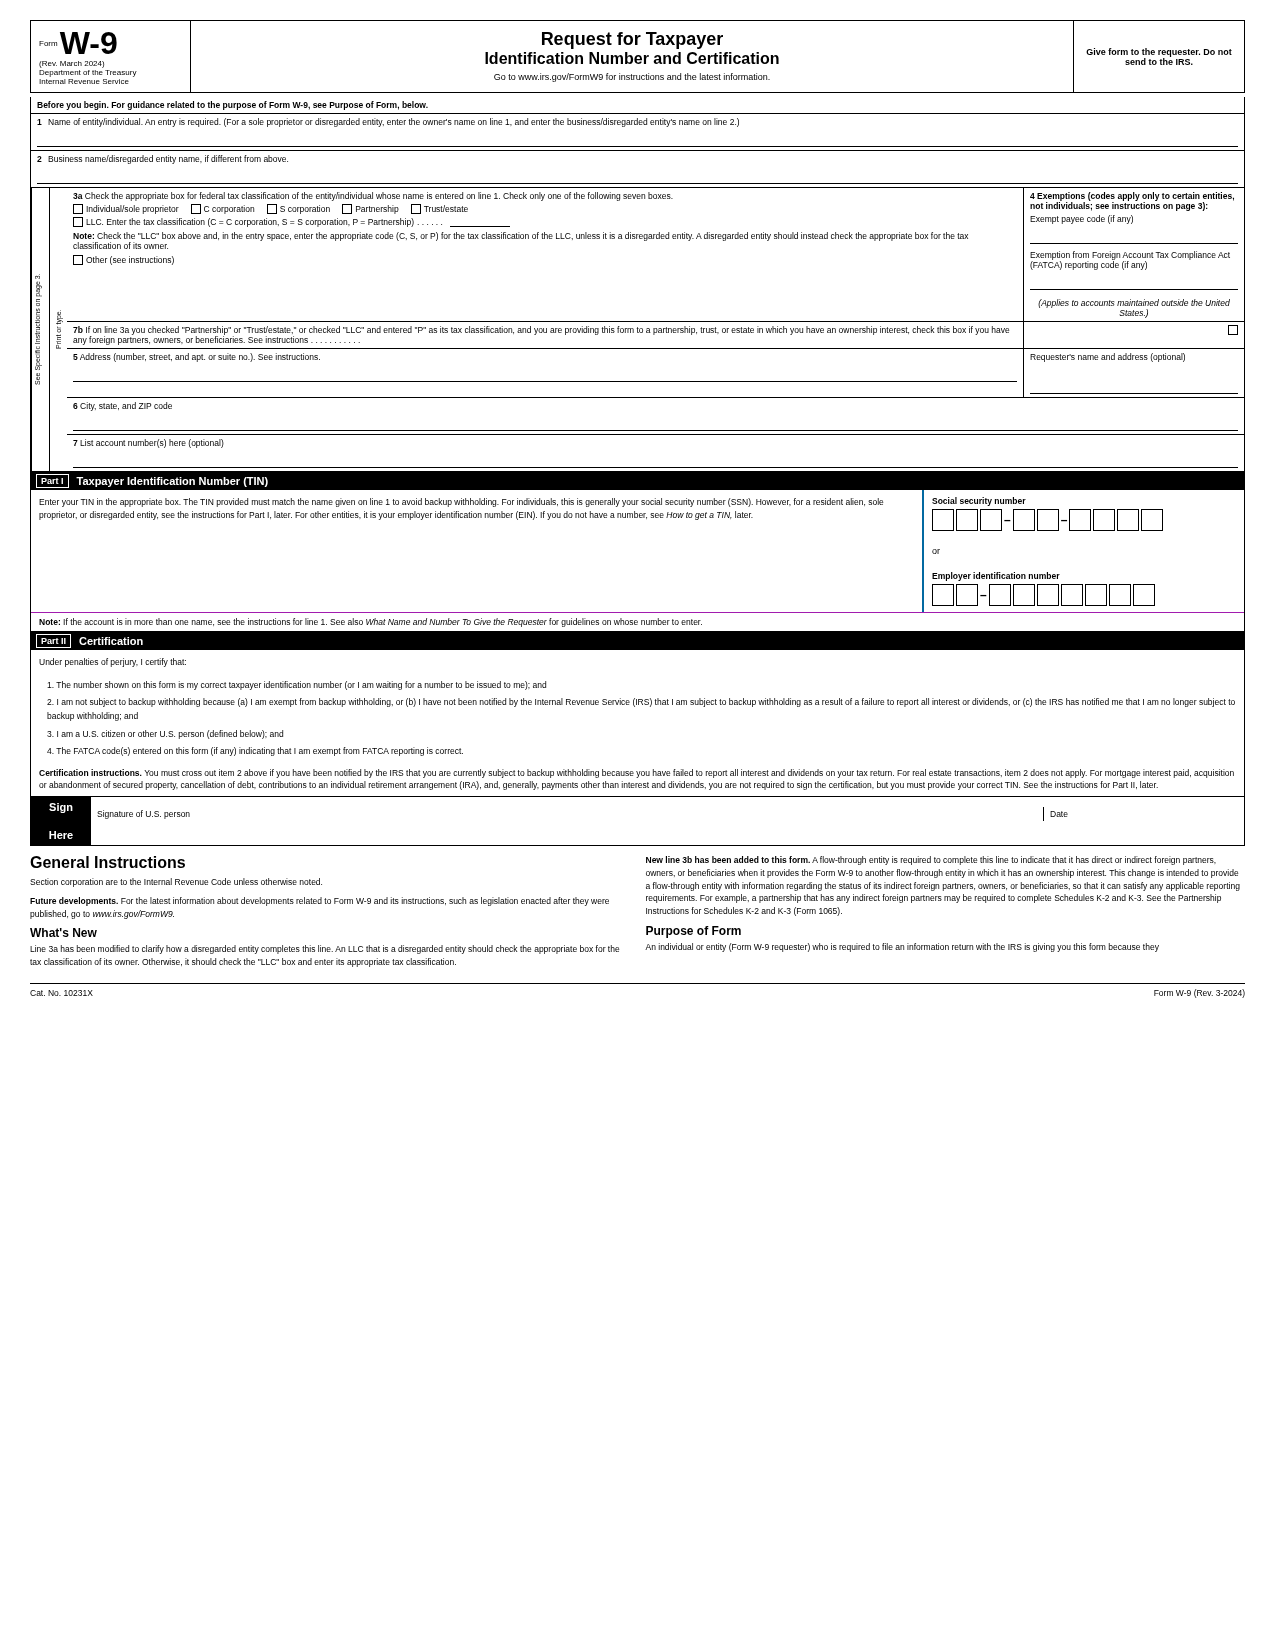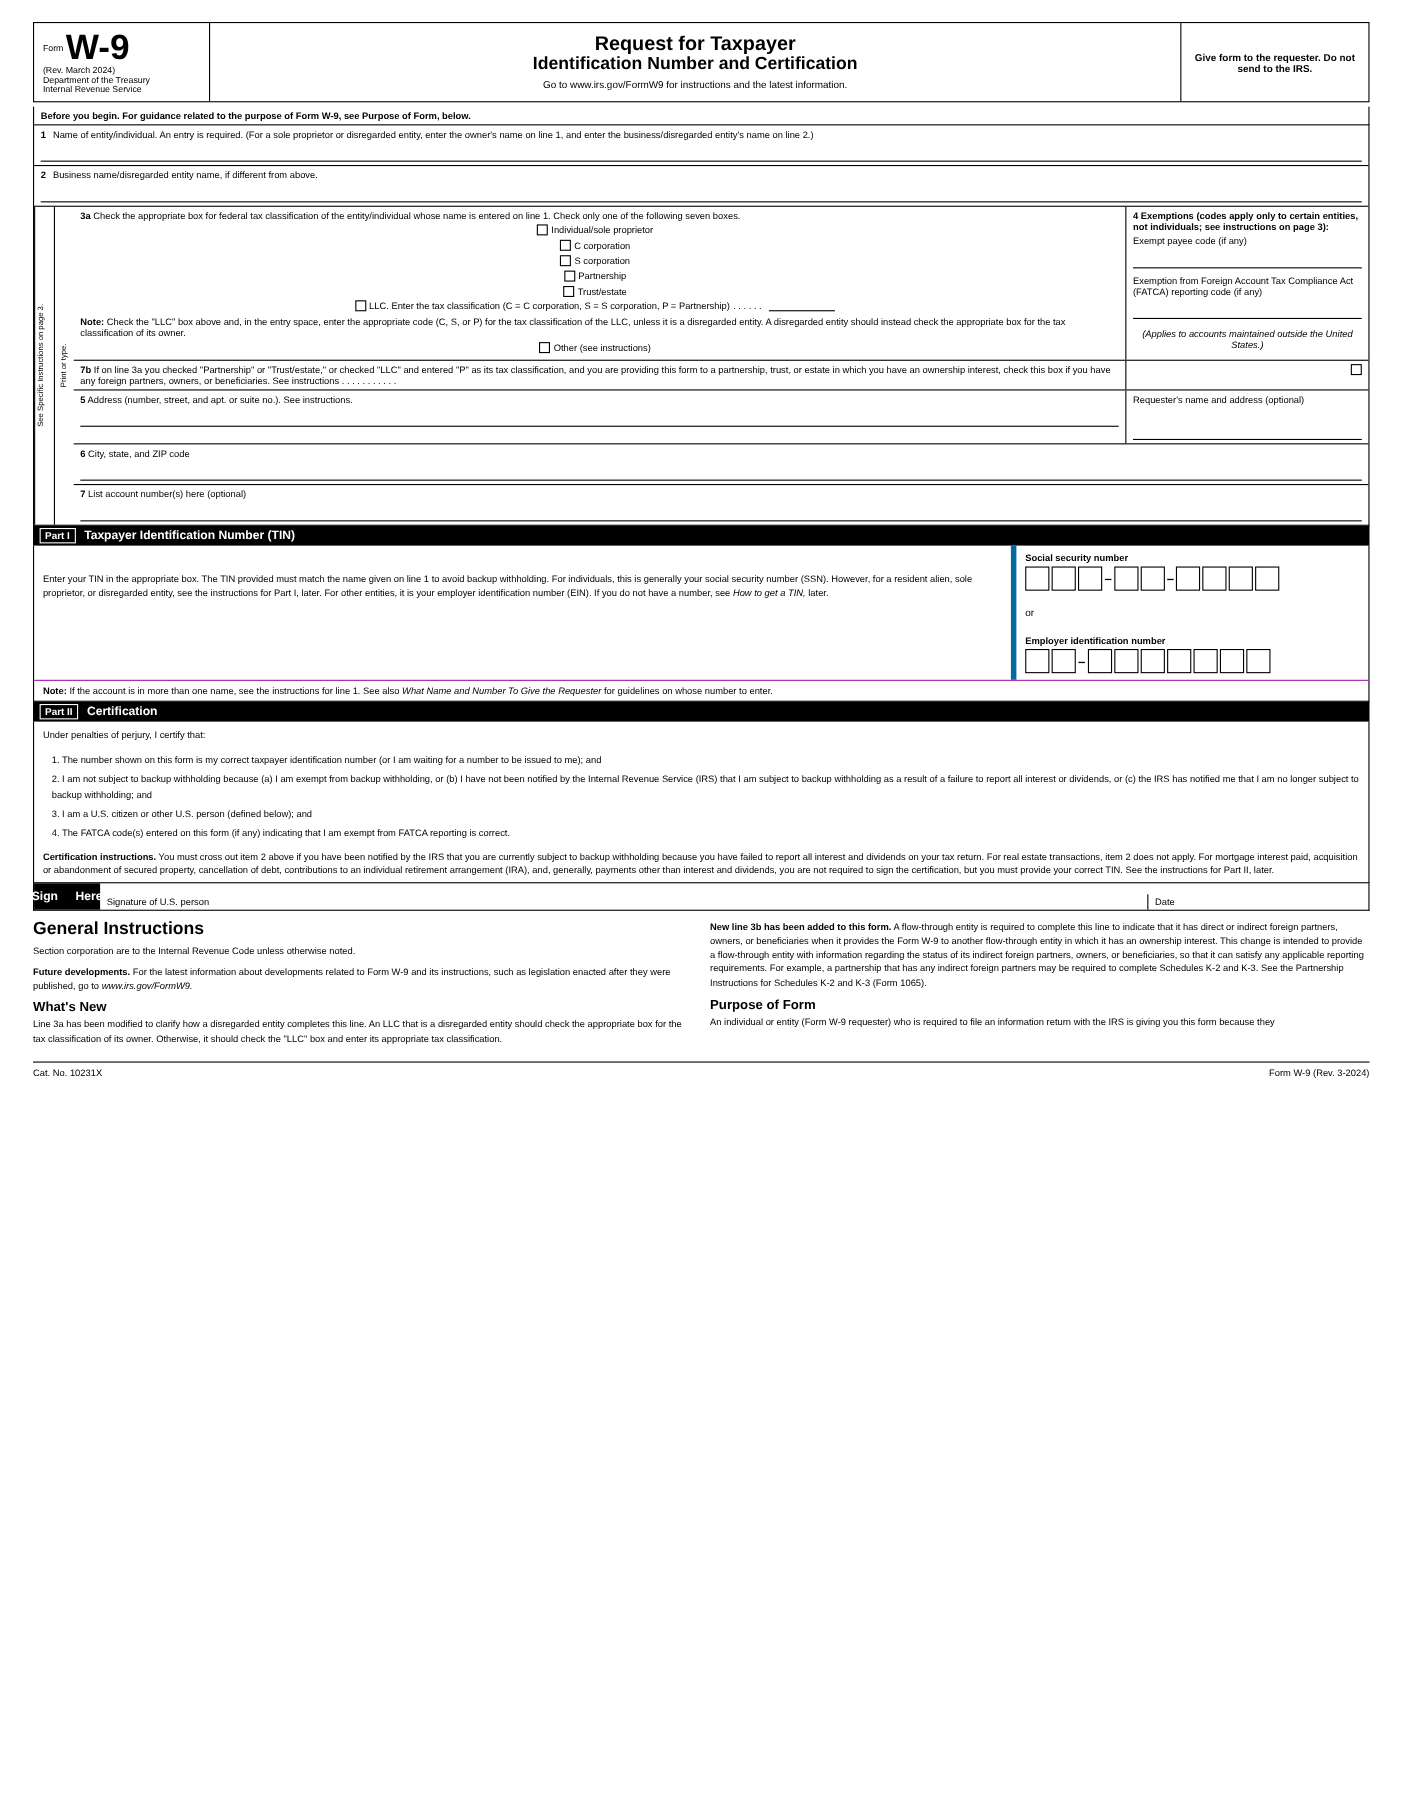--- a/index.html
+++ b/index.html
@@ -123,21 +123,20 @@
       width: 220px;
       padding: 3px 6px;
       font-size: 8.5px;
     }
     .checkbox-row {
       display: flex;
       align-items: center;
       gap: 4px;
       margin: 3px 0;
       flex-wrap: wrap;
-      flex-direction: column;
     }
     .checkbox-item {
       display: flex;
       align-items: center;
       gap: 3px;
       margin-right: 8px;
     }
     .cb-box {
       width: 10px;
       height: 10px;
@@ -215,23 +214,23 @@
     
     .tin-section {
       border: 1px solid #000;
       border-top: none;
     }
     .tin-inner {
       display: flex;
     }
     .tin-text {
       flex: 1;
-      padding: 24px 8px;
-      font-size: 8.5px;
-      border-right: 5px solid #0369a1;
+      padding: 6px 8px;
+      font-size: 8.5px;
+      border-right: 2px solid #0369a1;
       line-height: 1.5;
     }
     .tin-boxes {
       width: 320px;
       padding: 6px 8px;
       font-size: 8.5px;
     }
     .tin-label {
       font-size: 8.5px;
       margin-bottom: 3px;
@@ -292,22 +291,22 @@
       border: 1px solid #000;
       border-top: none;
       display: flex;
     }
     .sign-label {
       width: 60px;
       background: #000;
       color: #fff;
       display: flex;
       align-items: center;
-      justify-content: center;
-      flex-direction: row;
+      justify-content: space-between;
+      flex-direction: column;
       font-weight: bold;
       font-size: 11px;
       padding: 4px;
       text-align: center;
       gap: 16px;
     }
     .sign-fields {
       flex: 1;
       display: flex;
       flex-direction: column;

